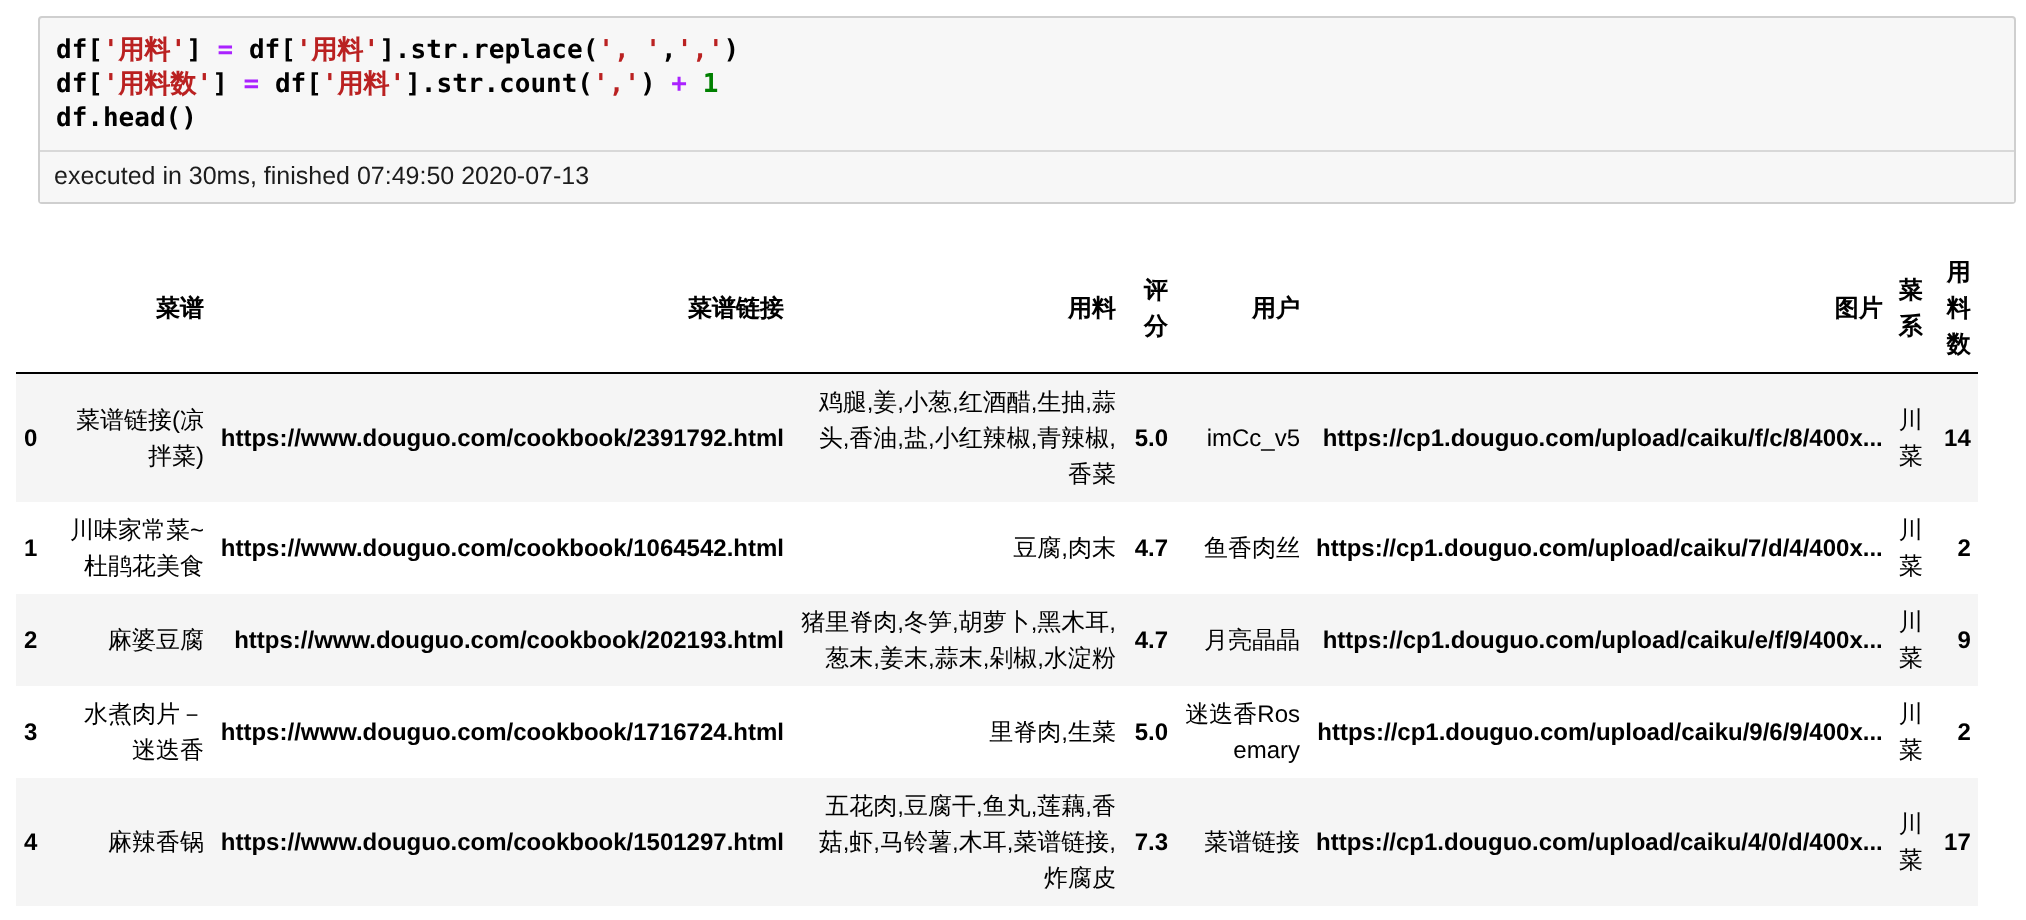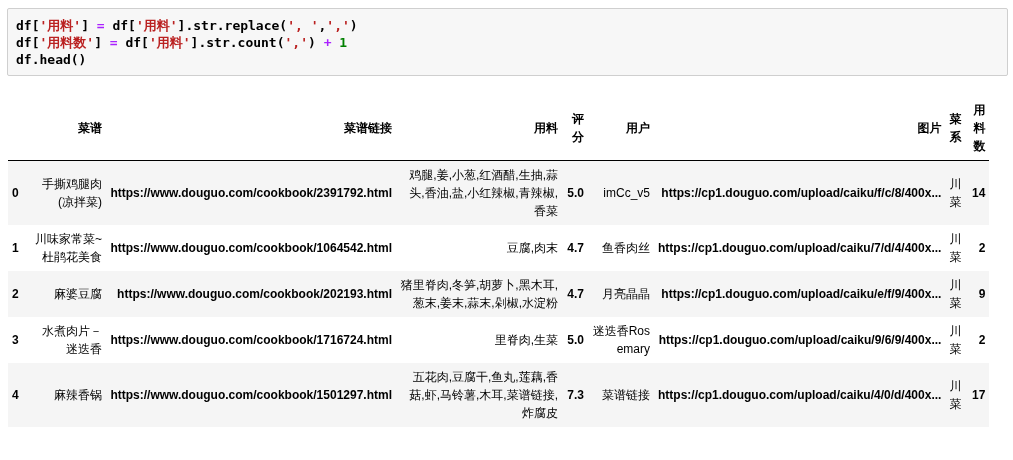--- a/index.html
+++ b/index.html
@@ -4,21 +4,21 @@
 <style>
   :root{
     --c-string:#ba2121; --c-op:#aa22ff; --c-num:#008000;
     --c-stripe:#f5f5f5; --c-cellbg:#f7f7f7; --c-cellborder:#cfcfcf;
   }
   *{margin:0;padding:0;box-sizing:border-box;}
   html,body{width:1013px;height:460px;overflow:hidden;background:#fff;
     font-family:"Liberation Sans","DejaVu Sans",sans-serif;color:#000;}
 
   
-  .cell-box{margin:8px 5px 0 7px;border:1px solid var(--c-cellborder);
+  .cell-box{margin:8px 5px 0 19px;border:1px solid var(--c-cellborder);
     background:var(--c-cellbg);border-radius:2px;}
   .code-area{padding:8px 8px 7px 8px;
     font-family:"DejaVu Sans Mono","Liberation Mono",monospace;
     font-size:13px;line-height:17px;font-weight:bold;white-space:pre;cursor:text;}
   .tk-p{color:#000;}
   .tk-s{color:var(--c-string);}
   .tk-o{color:var(--c-op);}
   .tk-n{color:var(--c-num);}
   .status-bar{border-top:1px solid #d8d8d8;padding:5px 7px 6px 7px;
     font-size:12.5px;color:#1c1c1c;background:var(--c-cellbg);}
@@ -34,20 +34,21 @@
   table.dataframe tbody th{font-weight:bold;text-align:left;padding-left:4px;}
   table.dataframe tbody tr:nth-child(odd){background:var(--c-stripe);}
   td.cell-recipe,td.cell-ingredients,td.cell-user,td.cell-cuisine{word-break:break-all;}
   td.cell-link,td.cell-image,td.cell-rating,td.cell-count{white-space:nowrap;font-weight:bold;}
 </style>
 </head>
 <body>
 
 <div class="cell-box">
   <pre class="code-area"><div><span class="tk-p">df[</span><span class="tk-s">'用料'</span><span class="tk-p">] </span><span class="tk-o">=</span><span class="tk-p"> df[</span><span class="tk-s">'用料'</span><span class="tk-p">].str.replace(</span><span class="tk-s">', '</span><span class="tk-p">,</span><span class="tk-s">','</span><span class="tk-p">)</span></div><div><span class="tk-p">df[</span><span class="tk-s">'用料数'</span><span class="tk-p">] </span><span class="tk-o">=</span><span class="tk-p"> df[</span><span class="tk-s">'用料'</span><span class="tk-p">].str.count(</span><span class="tk-s">','</span><span class="tk-p">) </span><span class="tk-o">+</span><span class="tk-p"> </span><span class="tk-n">1</span></div><div><span class="tk-p">df.head()</span></div></pre>
+  <div class="status-bar">executed in 30ms, finished 07:49:50 2020-07-13</div>
 </div>
 
 <div class="df-wrap">
   <table class="dataframe">
     <colgroup>
       <col style="width:20px">
         <col style="width:78px">
         <col style="width:290px">
       <col style="width:166px">
         <col style="width:26px">
@@ -65,21 +66,21 @@
           <th>评分</th>
           <th>用户</th>
           <th>图片</th>
           <th>菜系</th>
           <th>用料数</th>
         </tr>
     </thead>
     <tbody>
         <tr>
           <th>0</th>
-          <td class="cell-recipe">手撕鸡腿肉(凉拌菜)</td>
+          <td class="cell-recipe">菜谱链接(凉拌菜)</td>
           <td class="cell-link">https://www.douguo.com/cookbook/2391792.html</td>
           <td class="cell-ingredients">鸡腿,姜,小葱,红酒醋,生抽,蒜头,香油,盐,小红辣椒,青辣椒,香菜</td>
           <td class="cell-rating">5.0</td>
           <td class="cell-user">imCc_v5</td>
           <td class="cell-image">https://cp1.douguo.com/upload/caiku/f/c/8/400x...</td>
           <td class="cell-cuisine">川菜</td>
           <td class="cell-count">14</td>
         </tr>
         <tr>
           <th>1</th>

